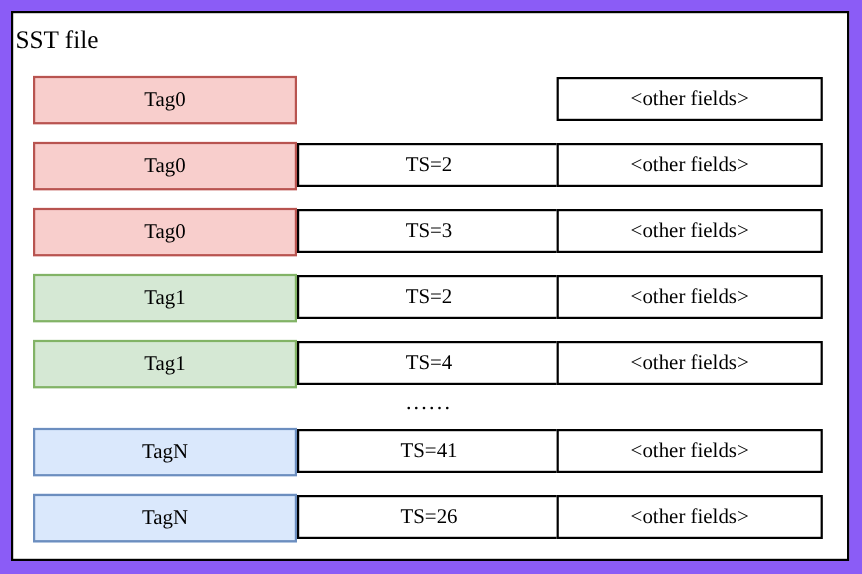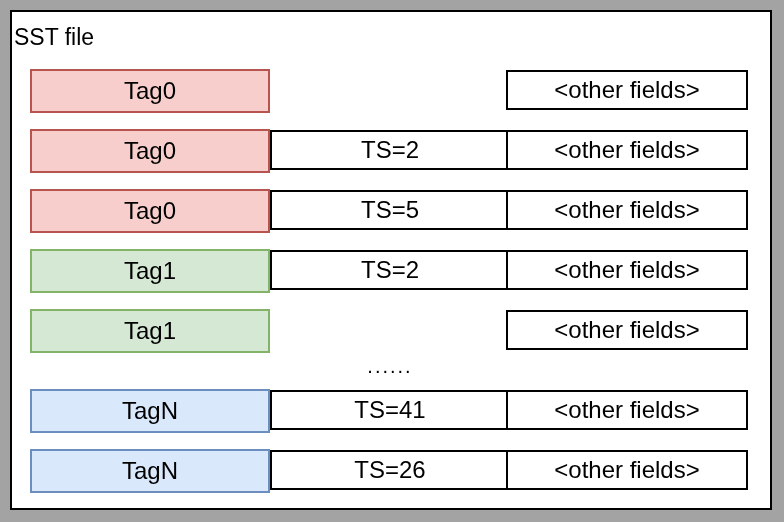--- a/index.html
+++ b/index.html
@@ -1,23 +1,23 @@
 <!DOCTYPE html>
 <html><head>
 <meta charset="utf-8">
 <style>
   html,body{margin:0;padding:0;background:#ffffff;}
-  #page{position:relative;width:784px;height:522px;background:#a3a3a3;
-        font-family:Liberation Sans, sans-serif;overflow:hidden;}
+  #page{position:relative;width:784px;height:522px;background:#8b5cf6;
+        font-family:Liberation Serif, serif;overflow:hidden;}
   #sst-box{position:absolute;left:10px;top:10px;width:762px;height:500px;
            box-sizing:border-box;border:2px solid #000;background:#fff;}
   #sst-title{position:absolute;left:2px;top:12px;font-size:23px;color:#000;white-space:nowrap;}
   .row{position:absolute;left:18px;width:722px;height:40px;}
   .cell{position:absolute;top:0;height:40px;box-sizing:border-box;
-        border:2px solid #000;background:#fff;font-size:24px;color:#000;
+        border:2px solid #000;background:#fff;font-size:19px;color:#000;
         text-align:center;line-height:36px;white-space:nowrap;overflow:hidden;}
   .cell.tag{left:0;width:240px;top:-1px;height:44px;line-height:40px;}
   .cell.ts{left:240px;width:240px;}
   .cell.other{left:476px;width:242px;}
   #ellipsis{position:absolute;left:258px;top:340px;width:240px;height:28px;
             font-size:20px;letter-spacing:2px;color:#000;text-align:center;line-height:28px;}
 </style>
 </head>
 <body>
 
@@ -31,32 +31,33 @@
     </div>
 
     <div class="row" style="top:118px">
       <div class="cell tag" style="background: rgb(248, 206, 204); border-color: rgb(184, 84, 80);">Tag0</div>
       <div class="cell ts">TS=2</div>
       <div class="cell other">&lt;other fields&gt;</div>
     </div>
 
     <div class="row" style="top:178px">
       <div class="cell tag" style="background: rgb(248, 206, 204); border-color: rgb(184, 84, 80);">Tag0</div>
-      <div class="cell ts">TS=5</div>
+      <div class="cell ts">TS=3</div>
       <div class="cell other">&lt;other fields&gt;</div>
     </div>
 
     <div class="row" style="top:238px">
       <div class="cell tag" style="background: rgb(213, 232, 212); border-color: rgb(130, 179, 102);">Tag1</div>
       <div class="cell ts">TS=2</div>
       <div class="cell other">&lt;other fields&gt;</div>
     </div>
 
     <div class="row" style="top:298px">
       <div class="cell tag" style="background: rgb(213, 232, 212); border-color: rgb(130, 179, 102);">Tag1</div>
+      <div class="cell ts">TS=4</div>
       <div class="cell other">&lt;other fields&gt;</div>
     </div>
 
     <div id="ellipsis">......</div>
 
     <div class="row" style="top:438px">
       <div class="cell tag" style="background: rgb(218, 232, 252); border-color: rgb(108, 142, 191);">TagN</div>
       <div class="cell ts">TS=41</div>
       <div class="cell other">&lt;other fields&gt;</div>
     </div>

